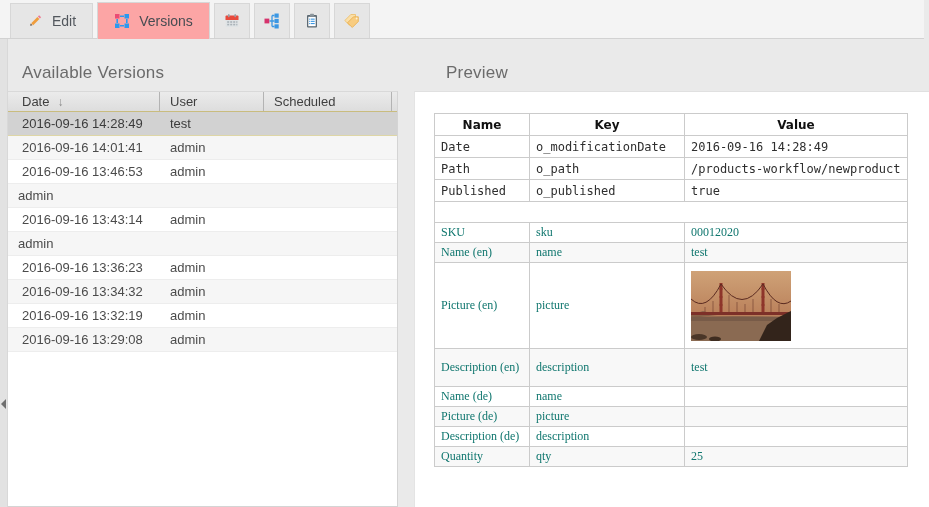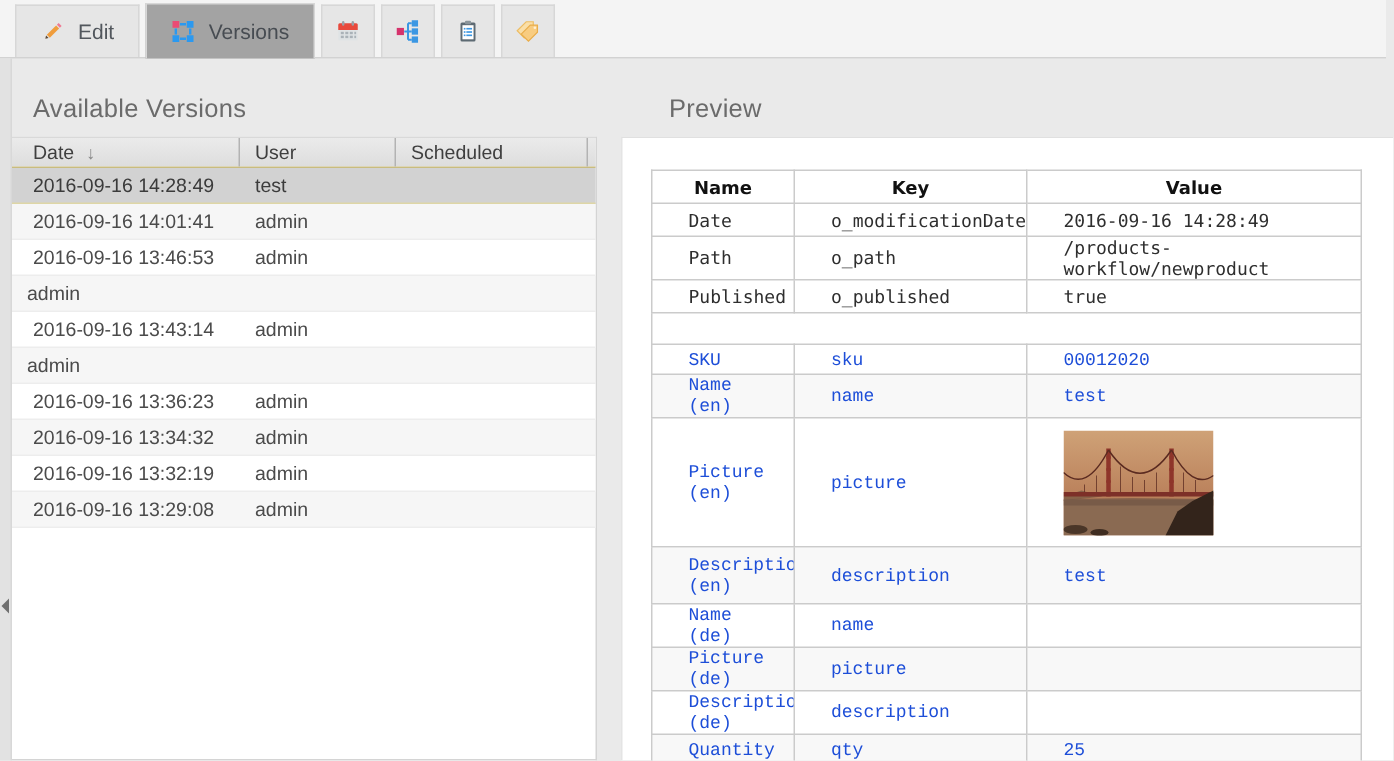--- a/index.html
+++ b/index.html
@@ -15,21 +15,21 @@
     position:absolute; top:0; left:0; width:924px; height:39px;
     background:#f4f4f4; border-bottom:1px solid #d2d2d2;
     display:flex; align-items:flex-end; gap:4px; padding-left:10px;
   }
   .tab {
     height:35px; background:#e6e6e6; border:1px solid #d7d7d7; border-bottom:none;
     display:flex; align-items:center; gap:9px; padding:0 16px;
     font-size:14px; color:#52575d; cursor:default; position:relative;
   }
   .tab.icononly { width:36px; padding:0; justify-content:center; }
-  .tab.active { background:#a3a3a3; height:37px; z-index:2; margin-bottom:-1px; color:#474c52; }
+  .tab.active { background:#fca5a5; height:37px; z-index:2; margin-bottom:-1px; color:#474c52; }
   .ticon { width:16px; height:16px; display:block; }
 
   
   .collapse-strip {
     position:absolute; left:0; top:39px; width:8px; height:468px;
     background:#e2e2e2; border-right:1px solid #d8d8d8;
   }
   .collapse-arrow {
     position:absolute; left:1px; top:360px; width:0; height:0;
     border-top:5px solid transparent; border-bottom:5px solid transparent;
@@ -78,26 +78,26 @@
   .right-panel .panel-title { position:absolute; left:36px; top:24px; }
   .preview-box {
     position:absolute; left:4px; top:52px; right:0; bottom:0;
     background:#ffffff; border-top:1px solid #e0e0e0; border-left:1px solid #e4e4e4;
   }
   table.ptable {
     position:absolute; left:19px; top:21px; width:473px;
     border-collapse:collapse; table-layout:fixed;
   }
   .ptable col.c1 { width:95px; } .ptable col.c2 { width:155px; } .ptable col.c3 { width:223px; }
-  .ptable th, .ptable td { border:1px solid #cbcbcb; padding:0 24px; overflow:hidden; }
+  .ptable th, .ptable td { border:1px solid #cbcbcb; padding:0 6px; overflow:hidden; }
   .ptable th {
     font-family:"DejaVu Sans", sans-serif; font-weight:bold; font-size:12px;
     color:#111; text-align:center; height:22px; background:#ffffff;
   }
-  .ptable td { font-family:Liberation Mono, monospace; font-size:12px; color:#1d4ed8; height:20px; }
+  .ptable td { font-family:Liberation Serif, serif; font-size:12px; color:#0f766e; height:20px; }
   tr.pr-mono td { font-family:"DejaVu Sans Mono","Liberation Mono", monospace; font-size:12px; color:#2e2e2e; height:22px; }
   tr.pr-spacer td { height:21px; border-left:1px solid #cbcbcb; border-right:1px solid #cbcbcb; }
   tr.pr-tall td { height:38px; }
   tr.pr-image td { height:86px; }
   tr.alt td { background:#f8f8f8; }
   .bridge-wrap { padding:2px 0; }
   .bridge-wrap svg { display:block; }
 </style>
 </head>
 <body>

